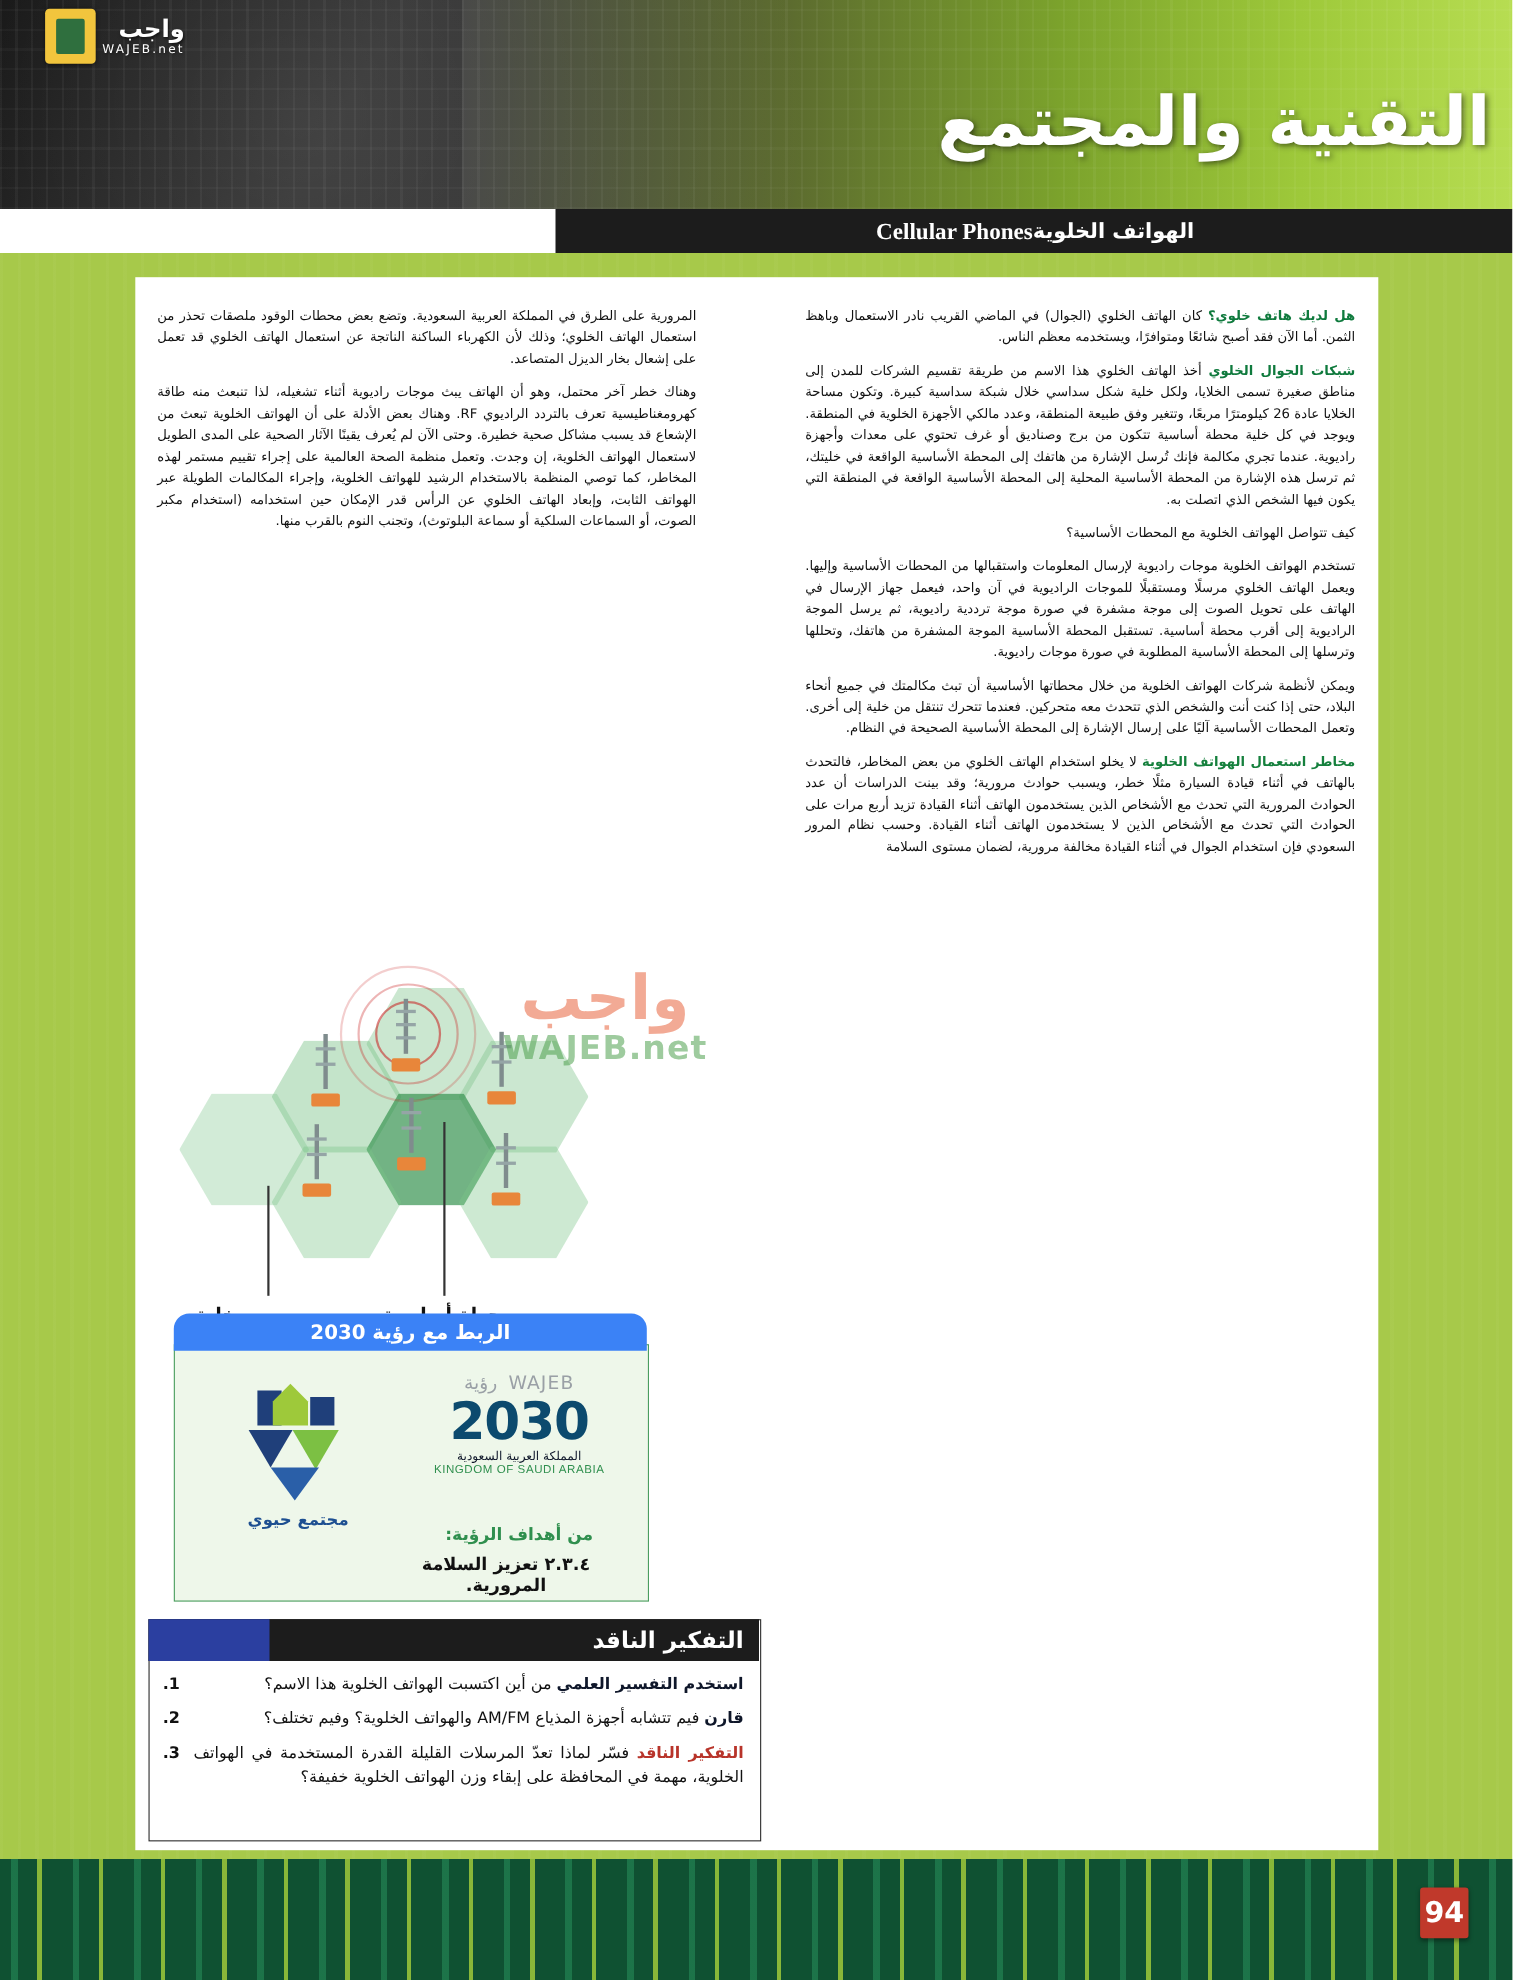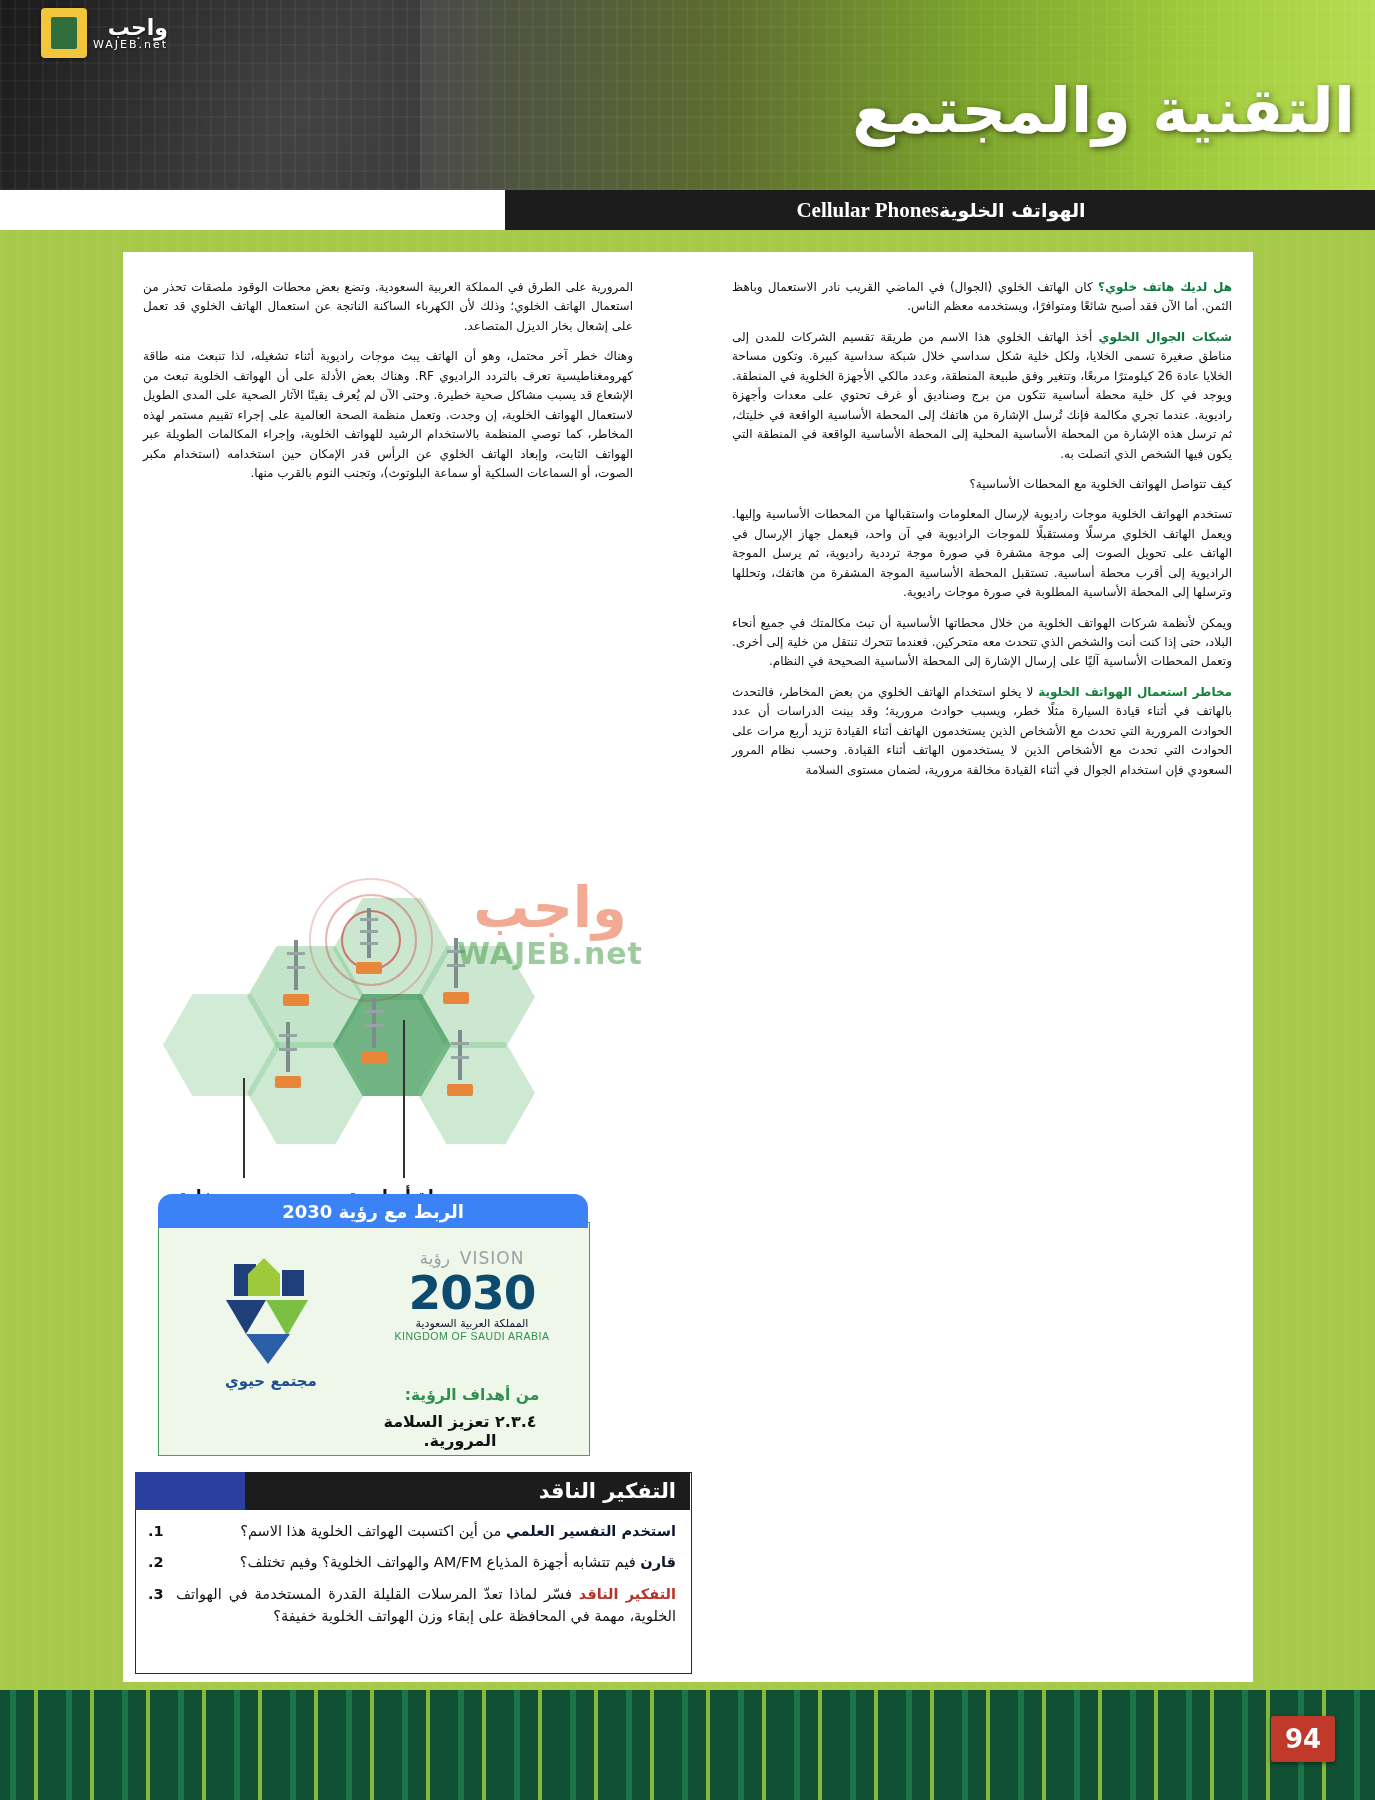--- a/index.html
+++ b/index.html
@@ -90,21 +90,21 @@
     position:absolute;left:0;top:1690px;width:1375px;height:110px;
     background:#0f5132;
   }
   .bottom-strip:after{
     content:"";position:absolute;inset:0;
     background:repeating-linear-gradient(90deg,
       #0f5132 0 10px,#1f7a4d 10px 16px,#0f5132 16px 34px,#9ec93a 34px 38px,#0f5132 38px 56px);
     opacity:.85;
   }
   .page-num{
-    position:absolute;right:40px;top:1716px;width:64px;height:46px;
+    position:absolute;right:40px;top:1716px;width:44px;height:46px;
     background:#c0392b;color:#fff;font-family:"DejaVu Sans",sans-serif;font-weight:bold;
     font-size:26px;display:flex;align-items:center;justify-content:center;
     border-radius:3px;box-shadow:0 2px 4px rgba(0,0,0,.4);
   }
 
   
   .col{
     position:absolute;top:278px;width:500px;
     font-family:"DejaVu Sans", sans-serif;
     font-size:12px;line-height:1.62;color:#111;
@@ -346,21 +346,21 @@
       <path d="M86 20 h22 v26 h-22 z" fill="#1f3f7a"></path>
       <path d="M30 50 h40 l-20 34 z" fill="#1f3f7a"></path>
       <path d="M70 50 h42 l-21 36 z" fill="#7cc043"></path>
       <path d="M50 84 h44 l-22 30 z" fill="#2a5fa8"></path>
     </svg>
   </div>
   <div class="vision-cap">مجتمع حيوي</div>
 
   <div class="vision-2030">
     <div class="v-rooya">
-      <span>VISION</span>
+      <span>WAJEB</span>
       <span>رؤية</span>
     </div>
     <div class="v-num">2030</div>
     <div class="v-ksa">المملكة العربية السعودية</div>
     <div class="v-ksa-en">KINGDOM OF SAUDI ARABIA</div>
   </div>
   <div class="vision-goal-t">من أهداف الرؤية:</div>
   <div class="vision-goal-v">٢.٣.٤ تعزيز السلامة المرورية.</div>
 
   <div class="ct-box"></div>

